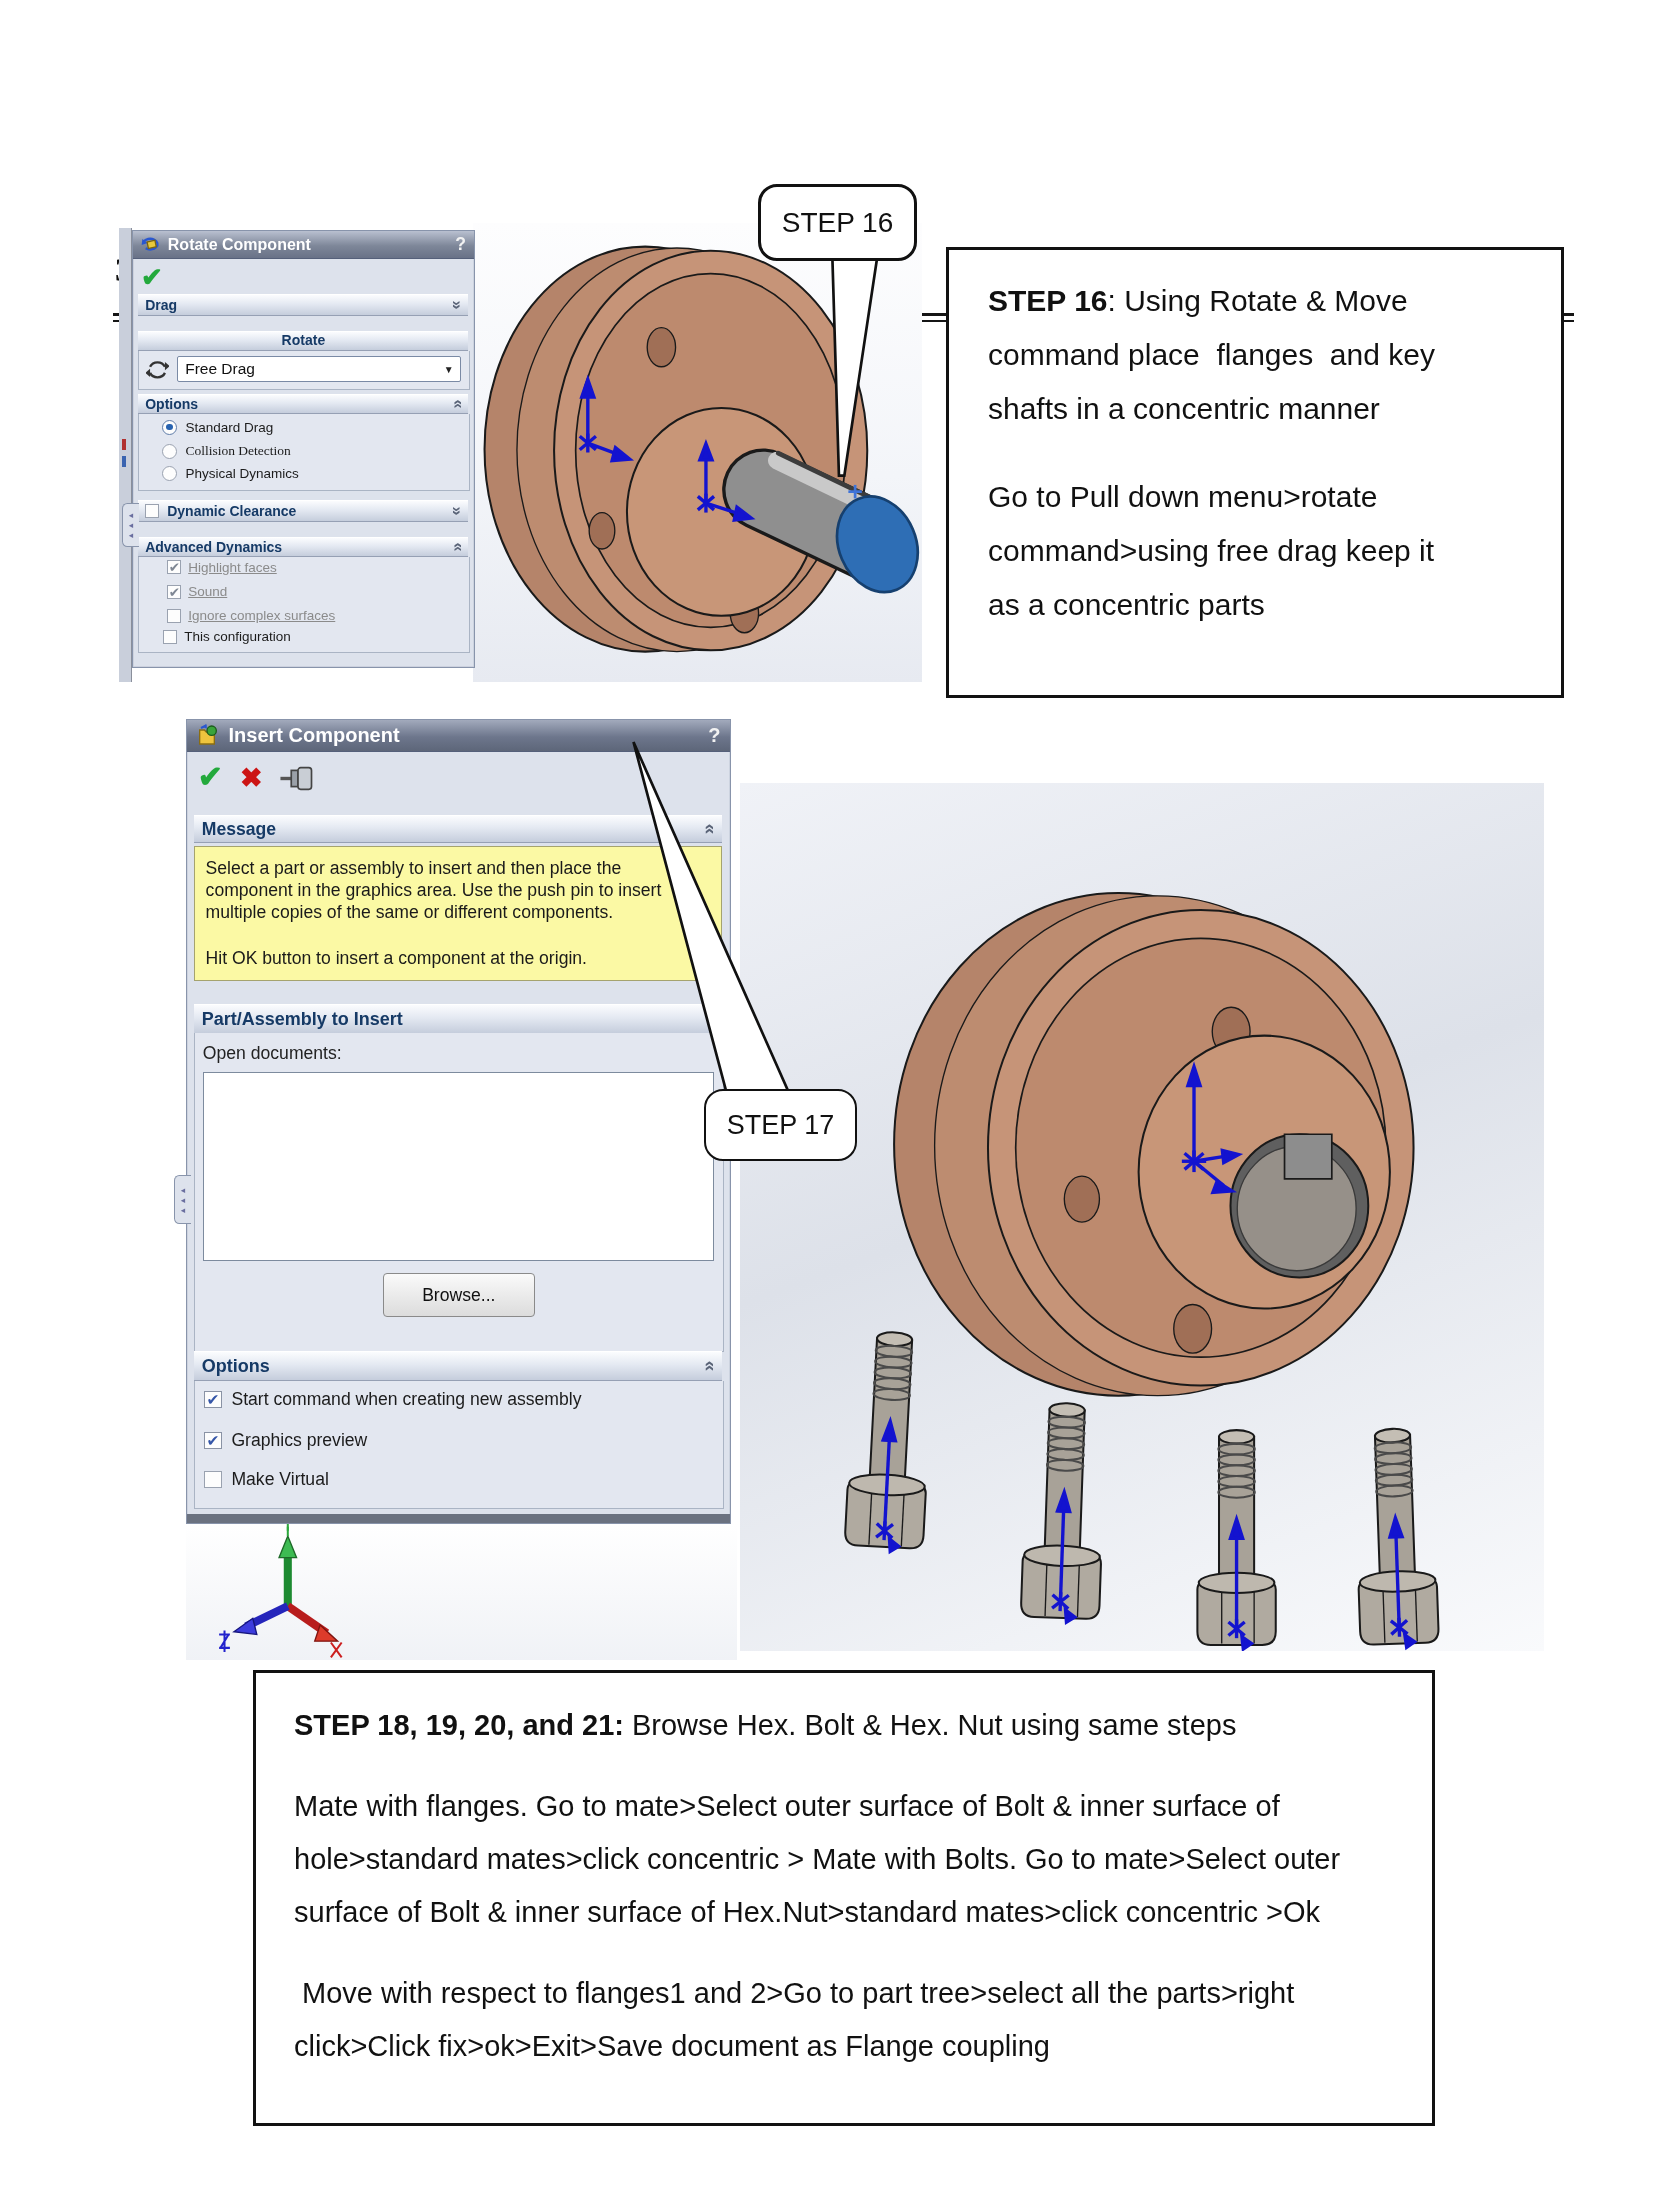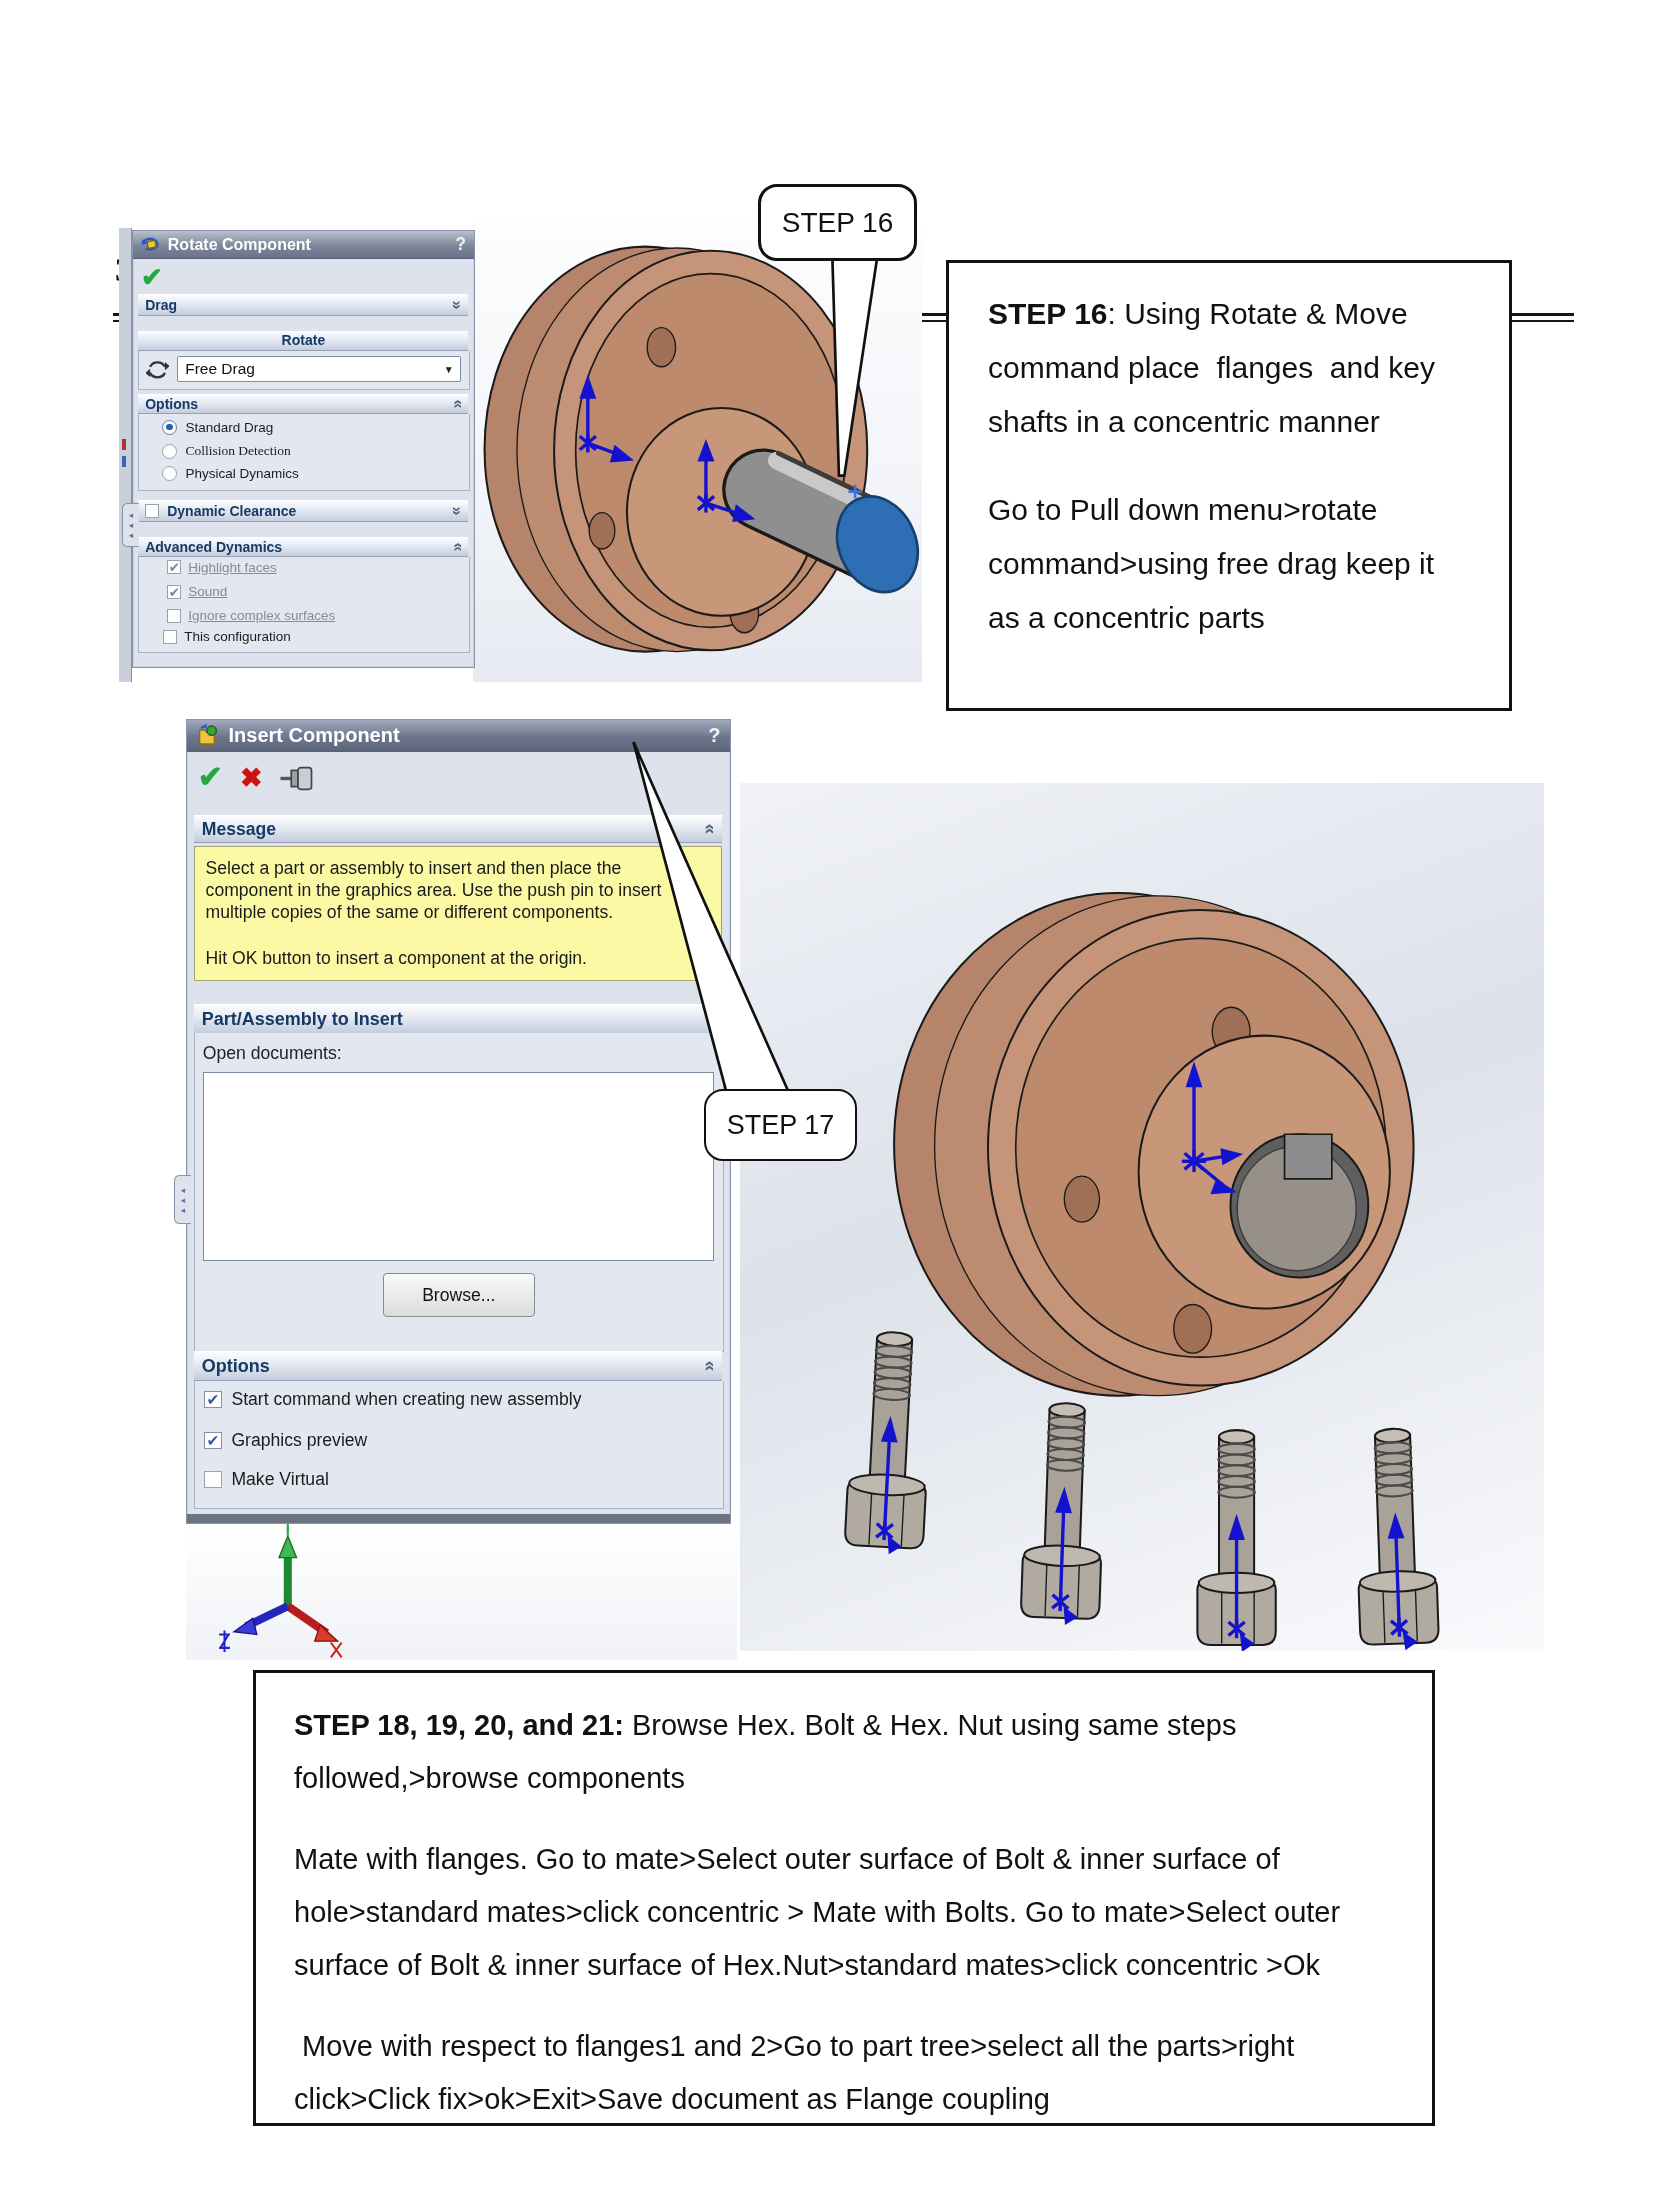--- a/index.html
+++ b/index.html
@@ -184,21 +184,21 @@
   <span>◂</span>
 </div>
 
 <svg class="abs" style="left:804px;top:250px;" width="84" height="233" viewBox="0 0 125 345">
   <polygon points="42,3 110,3 60,335 52,335" fill="#ffffff" stroke="#111" stroke-width="4"></polygon>
 </svg>
 <div class="callout abs" style="left:758px;top:184px;width:153px;height:71px;">
   <span>STEP 16</span>
 </div>
 
-<div class="stepbox abs" style="left:946px;top:260px;width:566px;height:451px;box-sizing:border-box;padding:24px 11px 0 39px;font-size:30px;line-height:54px;">
+<div class="stepbox abs" style="left:946px;top:247px;width:618px;height:451px;box-sizing:border-box;padding:24px 11px 0 39px;font-size:30px;line-height:54px;">
   <div class="ln"><b>STEP 16</b><span>: Using Rotate &amp; Move</span></div>
   <div class="ln">command place  flanges  and key</div>
   <div class="ln">shafts in a concentric manner</div>
   <div class="ln" style="margin-top:34px;">Go to Pull down menu&gt;rotate</div>
   <div class="ln">command&gt;using free drag keep it</div>
   <div class="ln">as a concentric parts</div>
 </div>
 
 <div class="abs" style="left:740px;top:783px;width:804px;height:868px;background:linear-gradient(160deg,#f0f2f7 0%,#dde1e9 45%,#f9fafc 100%);">
   <svg width="804" height="868" viewBox="0 0 1190 1285">
@@ -341,20 +341,19 @@
       <path d="M 64,54 L 80,76 M 80,54 L 64,76" stroke="#cc1f1f" stroke-width="3"></path>
       <line x1="0" y1="0" x2="-62" y2="30" stroke="#2525bb" stroke-width="12"></line>
       <polygon points="-52,18 -46,42 -80,38 " fill="#3c3cdd" stroke="#16167e" stroke-width="2"></polygon>
       <path d="M -102,42 L -86,42 M -102,62 L -86,62 M -100,62 L -88,42 M -94,36 L -94,68" stroke="#2222cc" stroke-width="3" fill="none"></path>
     </g>
   </svg>
 </div>
 
 <div class="stepbox abs" style="left:253px;top:1670px;width:1182px;height:456px;box-sizing:border-box;padding:26px 0 0 38px;font-size:29px;line-height:53px;">
   <div class="ln"><b>STEP 18, 19, 20, and 21:</b><span> Browse Hex. Bolt &amp; Hex. Nut using same steps</span></div>
-  <div class="ln">followed,&gt;browse components</div>
   <div class="ln" style="margin-top:28px;">Mate with flanges. Go to mate&gt;Select outer surface of Bolt &amp; inner surface of</div>
   <div class="ln">hole&gt;standard mates&gt;click concentric &gt; Mate with Bolts. Go to mate&gt;Select outer</div>
   <div class="ln">surface of Bolt &amp; inner surface of Hex.Nut&gt;standard mates&gt;click concentric &gt;Ok</div>
   <div class="ln" style="margin-top:28px;"> Move with respect to flanges1 and 2&gt;Go to part tree&gt;select all the parts&gt;right</div>
   <div class="ln">click&gt;Click fix&gt;ok&gt;Exit&gt;Save document as Flange coupling</div>
 </div>
 
 
 </body></html>

